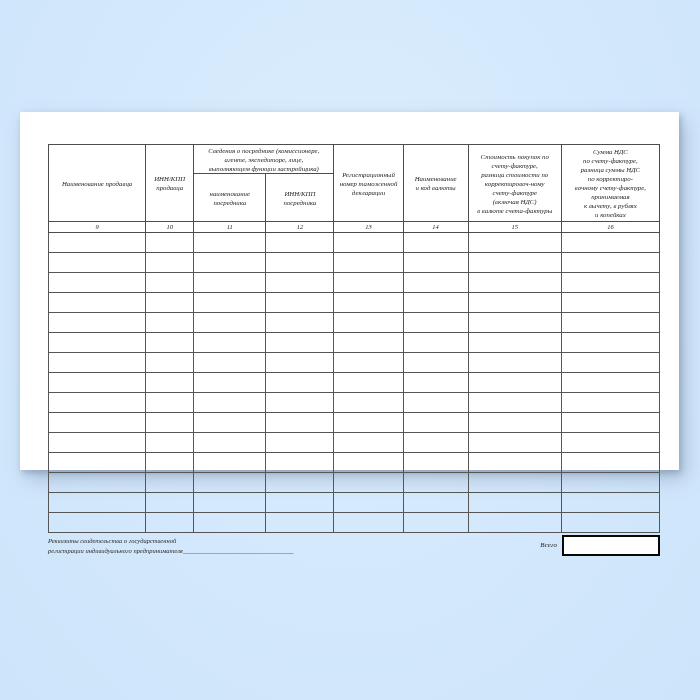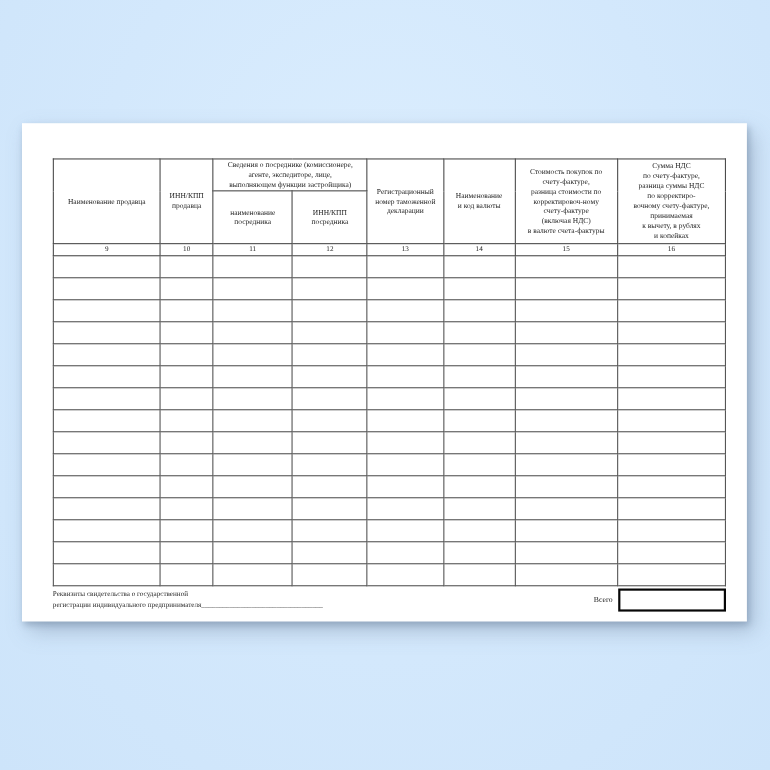--- a/index.html
+++ b/index.html
@@ -12,23 +12,24 @@
     overflow: hidden;
     position: relative;
     background: radial-gradient(ellipse at 50% 35%, #dceefe 0%, #d3e8fc 55%, #cde4fa 100%);
     font-family: "Liberation Serif", "DejaVu Serif", serif;
   }
   .page {
     position: absolute;
     left: 20px;
     top: 112px;
     width: 659px;
-    height: 453px;
+    height: 358px;
     background: #ffffff;
     box-shadow: 2px 3px 6px rgba(96,118,145,0.40), 6px 9px 18px rgba(96,118,145,0.35);
+    font-style: italic;
   }
   .table-wrap {
     position: absolute;
     left: 28px;
     top: 32px;
   }
   table.form {
     border-collapse: collapse;
     table-layout: fixed;
     width: 612px;

